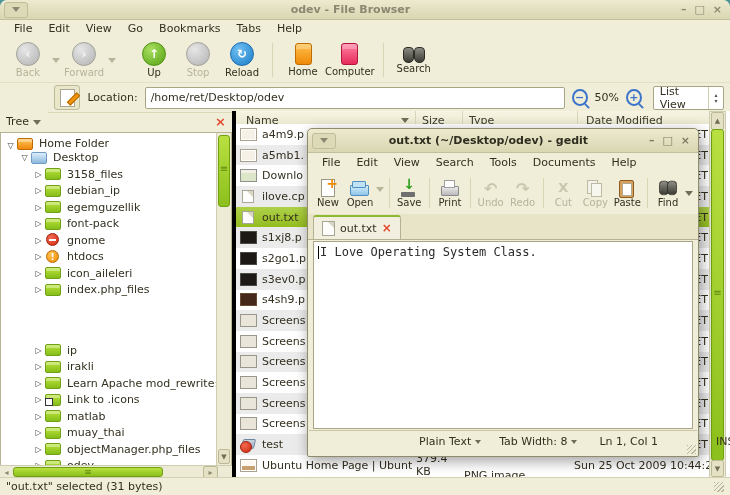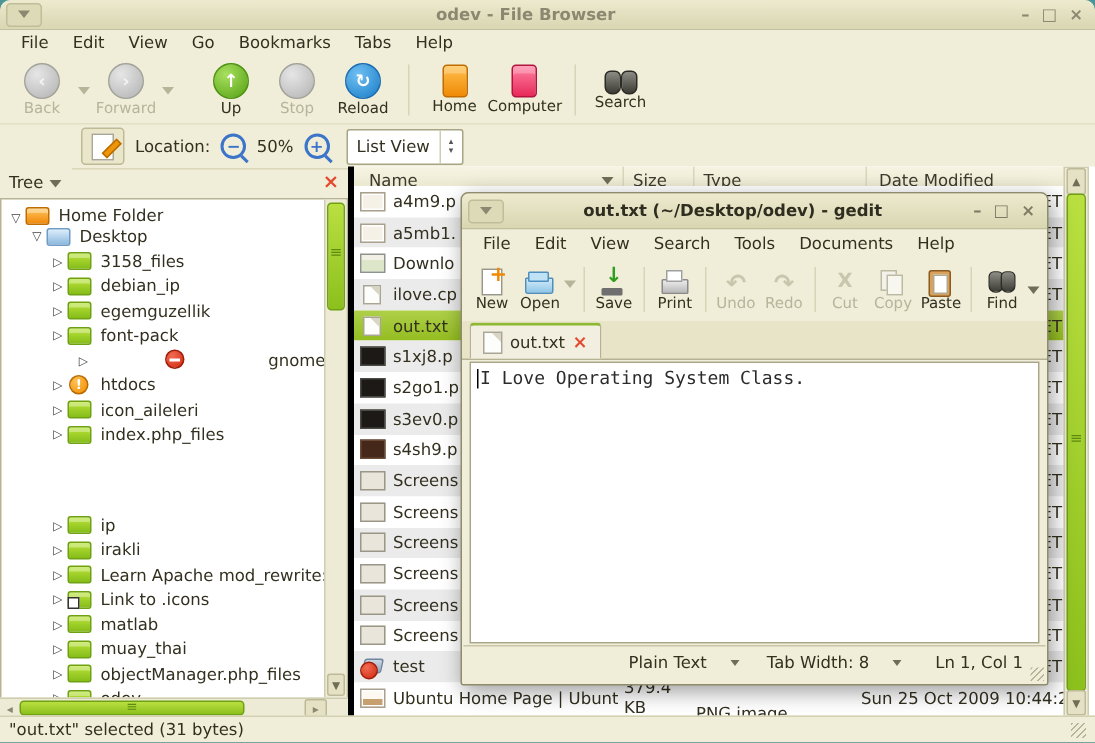--- a/index.html
+++ b/index.html
@@ -191,21 +191,21 @@
   .g-tab{display:flex;align-items:center;gap:5px;height:22px;padding:0 8px;background:#f2efe0;
          border:1px solid #b5b294;border-bottom:none;border-top:2px solid #8fb832;border-radius:3px 3px 0 0;}
   .tab-close{color:#e4492e;font-weight:bold;font-size:12px;}
   .tab-close::before{content:"×";}
   .g-text{position:absolute;left:5px;right:5px;top:112px;bottom:27px;background:#fff;border:1px solid #a8a584;
           font-family:"DejaVu Sans Mono","Liberation Mono",monospace;font-size:12px;color:#2b2b2b;
           padding:3px 4px;overflow:hidden;}
   .cursor{display:inline-block;width:1px;height:13px;background:#000;vertical-align:middle;margin-right:1px;}
   .g-status{position:absolute;left:1px;right:1px;bottom:4px;height:21px;border-top:1px solid #c9c6a8;
             display:flex;align-items:center;}
-  .gs-item{display:flex;align-items:center;gap:16px;white-space:nowrap;}
+  .gs-item{display:flex;align-items:center;gap:4px;white-space:nowrap;}
   .gs-chev{border:3.5px solid transparent;border-top:4.5px solid #6f6d55;margin-top:4px;}
   .gs-lang{margin-left:110px;}
   .gs-tab{margin-left:18px;}
   .gs-pos{margin-left:22px;}
   .gs-mode{margin-left:58px;}
   .g-grip{position:absolute;right:2px;bottom:2px;width:9px;height:9px;
           background:repeating-linear-gradient(135deg,#b7b49a 0 1px,transparent 1px 3px);}
 
   .mini-paper{width:11px;height:13px;background:#fdfdfb;border:1px solid #a9a695;position:relative;}
   .mini-paper::after{content:"";position:absolute;right:0;top:0;border:3px solid #d8d5c5;border-left-color:transparent;border-bottom-color:transparent;}
@@ -274,20 +274,23 @@
         <span class="binocs"></span>
         <span class="tb-label">Search</span>
       </div>
     </div>
 
     <div class="locbar">
       <span class="loc-btn">
         <span class="editloc"></span>
       </span>
       <span>Location:</span>
+      <span class="loc-input">
+        <span>/home/ret/Desktop/odev</span>
+      </span>
       <span class="mag">−</span>
       <span>50%</span>
       <span class="mag">+</span>
       <span class="combo">
         <span>List View</span>
         <span class="spin">▴<br>▾</span>
       </span>
     </div>
 
     <div class="content">
@@ -342,21 +345,21 @@
               </div>
 
               <div class="tree-row alt" style="padding-left: 31px;">
                 <span class="expander"></span>
                 <span class="ticon i-green-folder">
                   <span class="fold"></span>
                 </span>
                 <span class="tlabel">font-pack</span>
               </div>
 
-              <div class="tree-row" style="padding-left: 48px; justify-content: space-between;">
+              <div class="tree-row" style="padding-left: 31px;">
                 <span class="expander"></span>
                 <span class="ticon i-no-access">
                   <span class="fold"></span>
                 </span>
                 <span class="tlabel">gnome</span>
               </div>
 
               <div class="tree-row alt" style="padding-left: 31px;">
                 <span class="expander"></span>
                 <span class="ticon i-warning">

